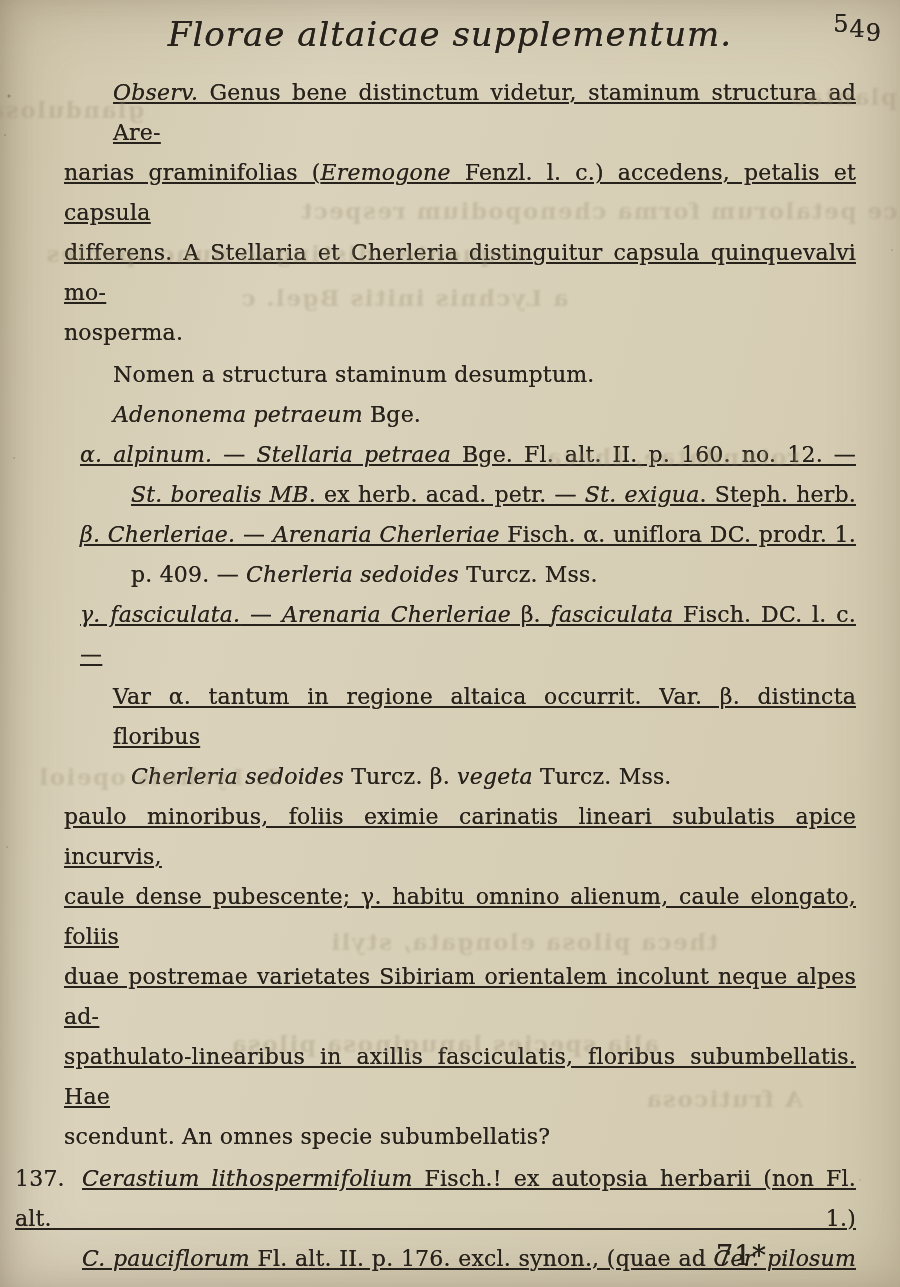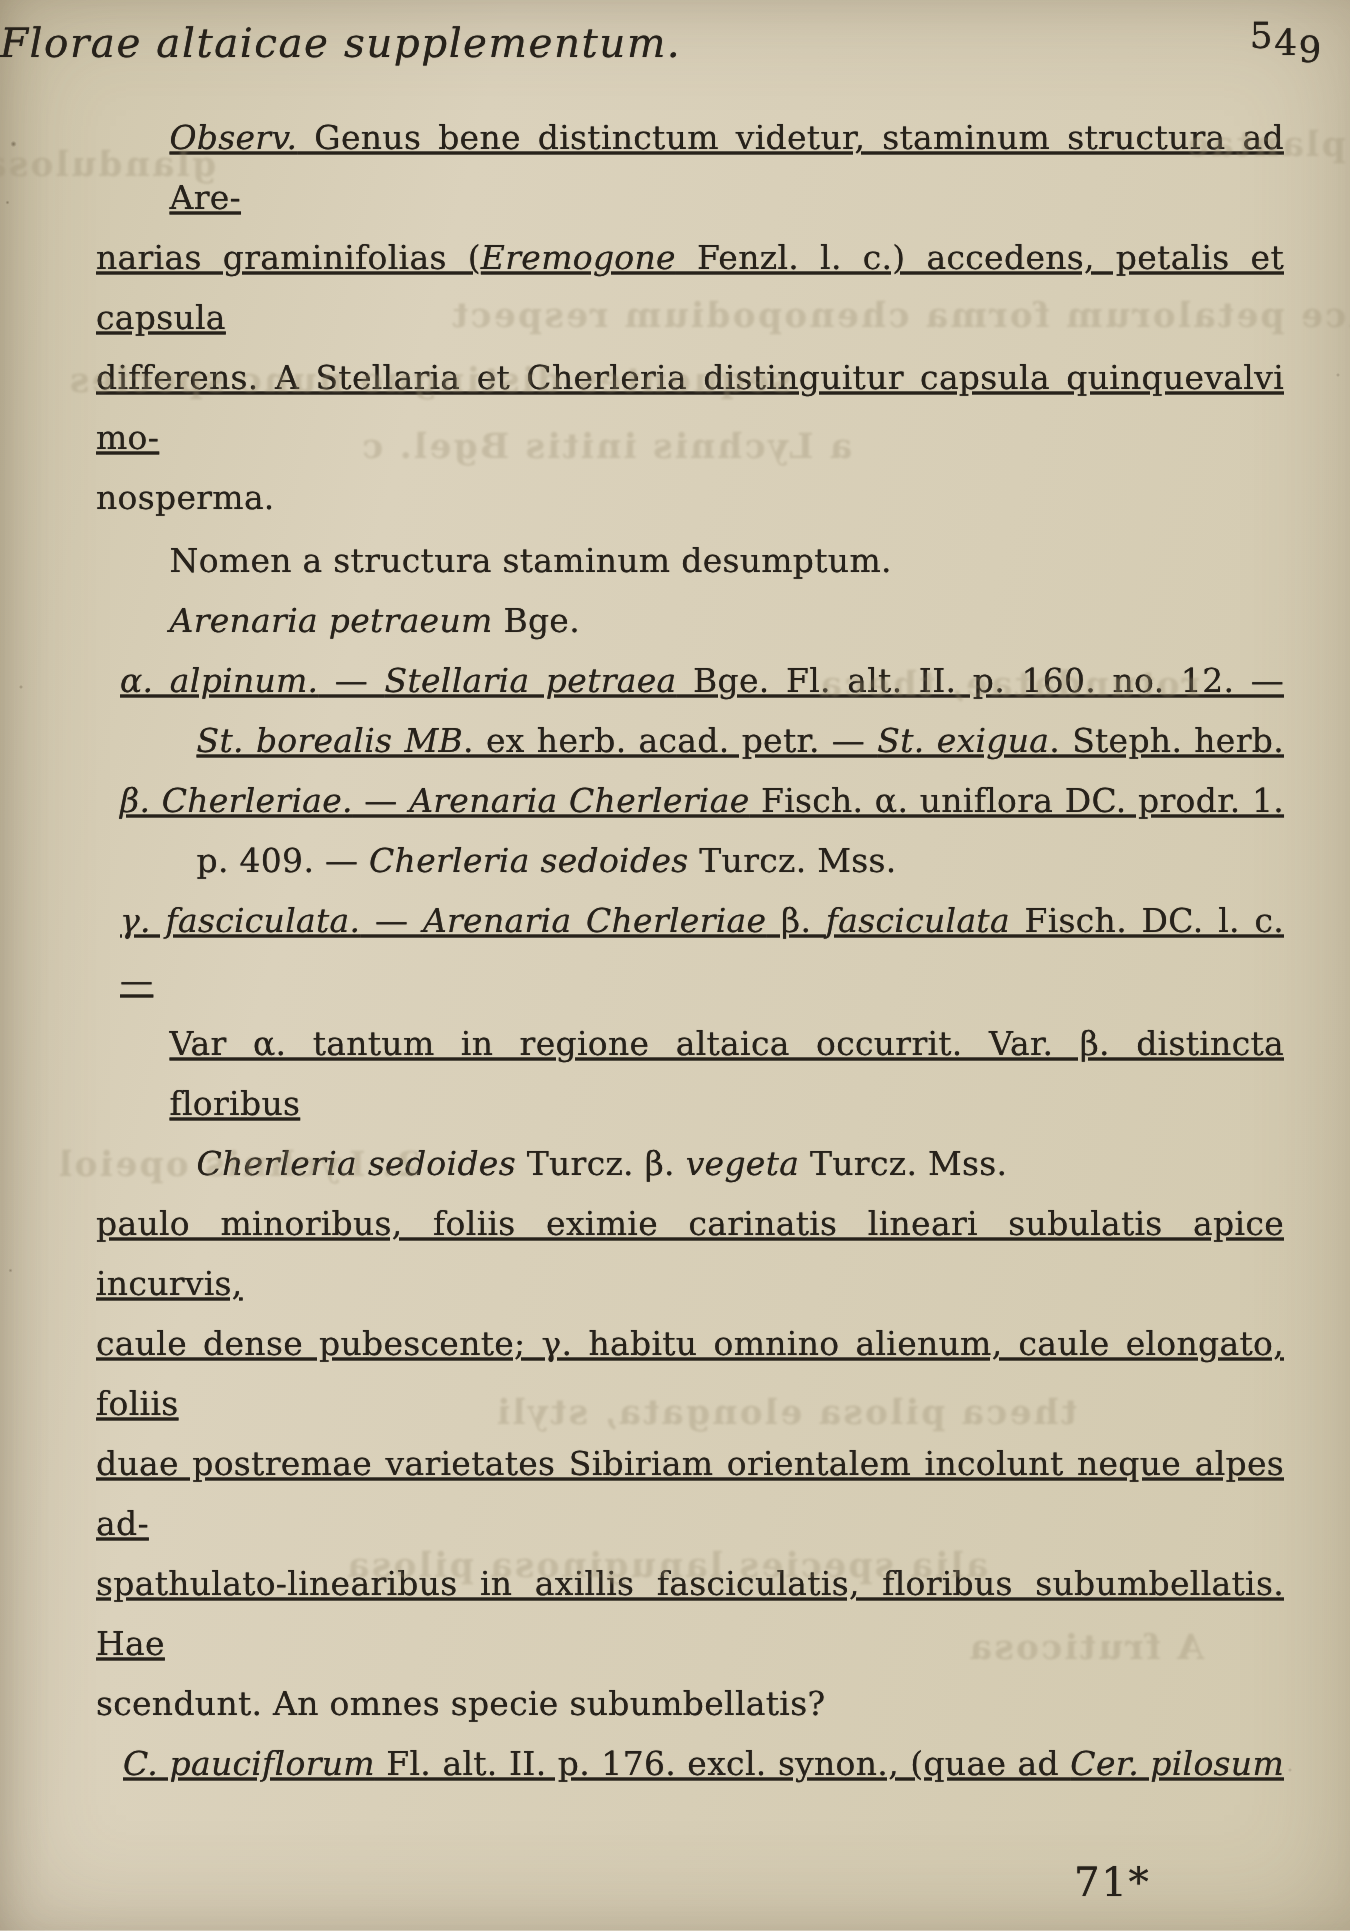--- a/index.html
+++ b/index.html
@@ -16,22 +16,22 @@
       radial-gradient(2px 2px at 860px 1180px, rgba(70,58,40,.25), transparent 70%),
       linear-gradient(104deg, #cfc6ab 0%, #dbd2bc 28%, #d7ceb6 62%, #d2c9ae 100%);
     background-color:#d6cdb5;
     overflow:hidden;
     box-shadow: inset 0 0 70px rgba(92,76,50,.28), inset 12px 0 35px -18px rgba(80,66,44,.35);
     font-family:"DejaVu Serif","Liberation Serif",serif;
     color:#27221b;
   }
   .running-title {
     position:absolute; top:14px; left:0; right:0;
-    text-align:left;
-    font-style:italic; font-size:27px; letter-spacing:1px;
+    text-align:center;
+    font-style:italic; font-size:34px; letter-spacing:1px;
     text-shadow:0 0 .5px rgba(39,34,27,.9);
   }
   .page-number {
     position:absolute; top:10px; right:18px;
     font-size:24px; letter-spacing:1px;
     text-shadow:0 0 .5px rgba(39,34,27,.9);
   }
   .page-number span { display:inline-block; }
   .textbody {
     position:absolute; top:73px; left:64px; width:792px;
@@ -68,33 +68,34 @@
 
 <div class="page">
   <div class="running-title">Florae altaicae supplementum.</div>
   <div class="page-number"><span style="transform: translateY(0px);">5</span><span style="transform: translateY(4.5px);">4</span><span style="transform: translateY(9px);">9</span></div>
   <div class="textbody" id="textbody">
       <div class="line l-first jl"><span class="it">Observ.</span><span> Genus bene distinctum videtur, staminum structura ad Are-</span></div>
       <div class="line  jl"><span>narias graminifolias (</span><span class="it">Eremogone</span><span> Fenzl. l. c.) accedens, petalis et capsula</span></div>
       <div class="line  jl"><span>differens. A Stellaria et Cherleria distinguitur capsula quinquevalvi mo-</span></div>
       <div class="line "><span>nosperma.</span></div>
       <div class="line l-first gap"><span>Nomen a structura staminum desumptum.</span></div>
-      <div class="line l-first"><span class="it">Arenaria petraeum</span><span> Bge.</span></div>
+      <div class="line l-first"><span class="it">Adenonema petraeum</span><span> Bge.</span></div>
       <div class="line l-greek jl"><span class="it">α. alpinum.</span><span> — </span><span class="it">Stellaria petraea</span><span> Bge. Fl. alt. II. p. 160. no. 12. —</span></div>
       <div class="line l-gcont jl"><span class="it">St. borealis MB</span><span>. ex herb. acad. petr. — </span><span class="it">St. exigua</span><span>. Steph. herb.</span></div>
       <div class="line l-greek jl"><span class="it">β. Cherleriae.</span><span> — </span><span class="it">Arenaria Cherleriae</span><span> Fisch. α. uniflora DC. prodr. 1.</span></div>
       <div class="line l-gcont"><span>p. 409. — </span><span class="it">Cherleria sedoides</span><span> Turcz. Mss.</span></div>
       <div class="line l-greek jl"><span class="it">γ. fasciculata.</span><span> — </span><span class="it">Arenaria Cherleriae</span><span> β. </span><span class="it">fasciculata</span><span> Fisch. DC. l. c. —</span></div>
       <div class="line l-first jl gap"><span>Var α. tantum in regione altaica occurrit. Var. β. distincta floribus</span></div>
       <div class="line l-gcont"><span class="it">Cherleria sedoides</span><span> Turcz. β. </span><span class="it">vegeta</span><span> Turcz. Mss.</span></div>
       <div class="line  jl"><span>paulo minoribus, foliis eximie carinatis lineari subulatis apice incurvis,</span></div>
       <div class="line  jl"><span>caule dense pubescente; γ. habitu omnino alienum, caule elongato, foliis</span></div>
       <div class="line  jl"><span>duae postremae varietates Sibiriam orientalem incolunt neque alpes ad-</span></div>
       <div class="line  jl"><span>spathulato-linearibus in axillis fasciculatis, floribus subumbellatis. Hae</span></div>
       <div class="line "><span>scendunt. An omnes specie subumbellatis?</span></div>
+      <div class="line l-num jl gap"><span class="num">137.</span><span class="it">Cerastium lithospermifolium</span><span> Fisch.! ex autopsia herbarii (non Fl. alt. 1.)</span></div>
       <div class="line l-ncont jl"><span class="it">C. pauciflorum</span><span> Fl. alt. II. p. 176. excl. synon., (quae ad </span><span class="it">Cer. pilosum</span></div>
     </div>
   <div class="signature">71*</div>
   <div id="ghost-layer">
       <span class="ghost" style="left: 790px; top: 83px;">plantae</span>
       <span class="ghost" style="left: -12px; top: 96px;">glandulosa</span>
       <span class="ghost" style="left: 300px; top: 197px;">pubescentine indice petalorum forma chenopodium respect</span>
       <span class="ghost" style="left: 45px; top: 240px;">sequentes distinguo nunc species</span>
       <span class="ghost" style="left: 240px; top: 284px;">a Lychnis initis Bgel. c</span>
       <span class="ghost" style="left: 545px; top: 443px;">rotundatae, theca</span>

